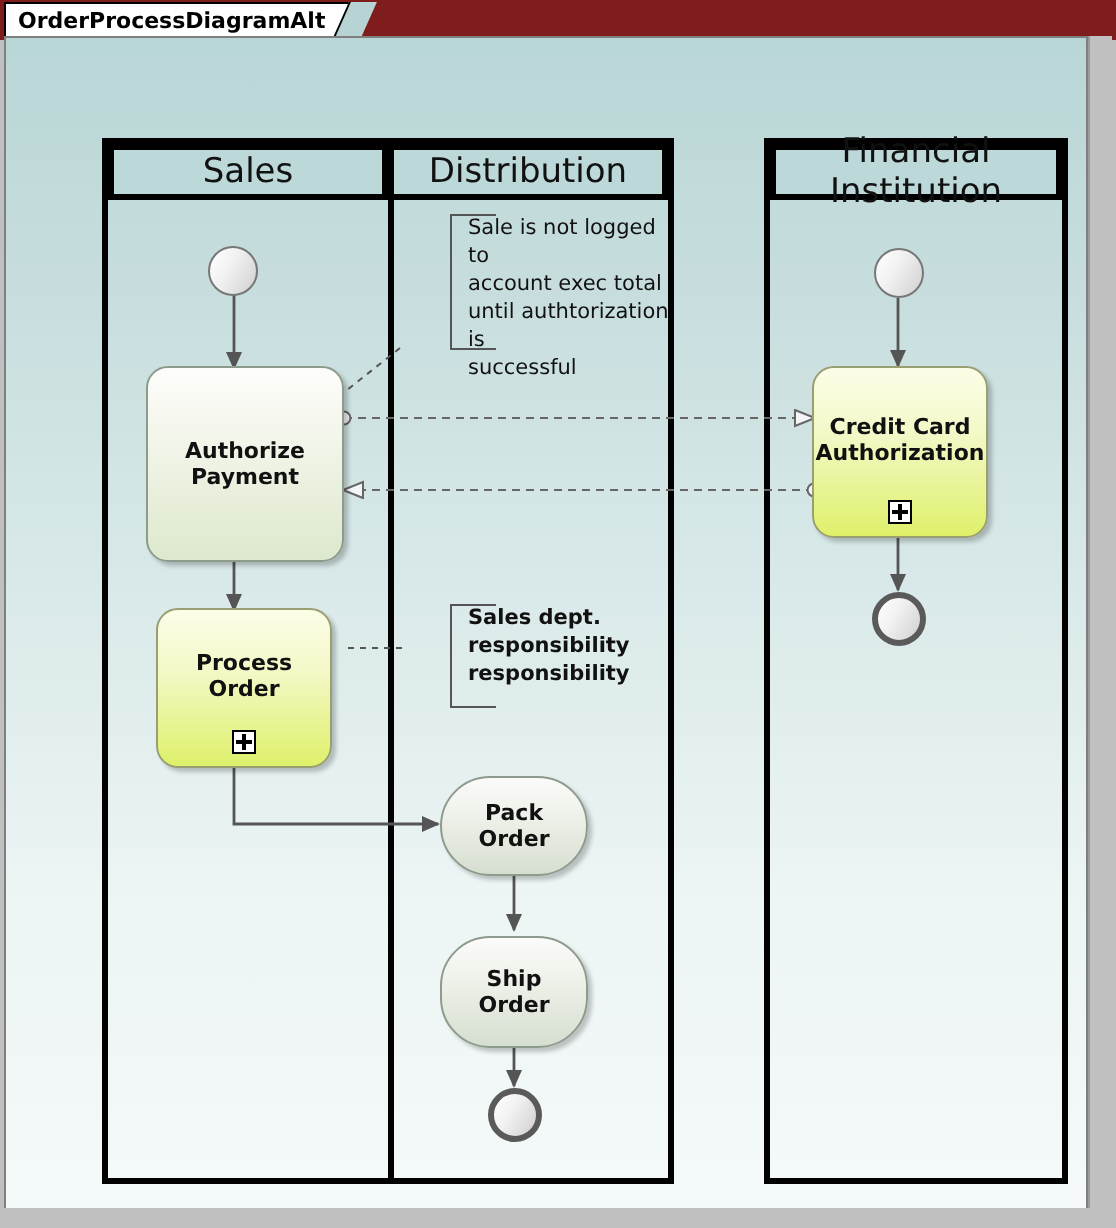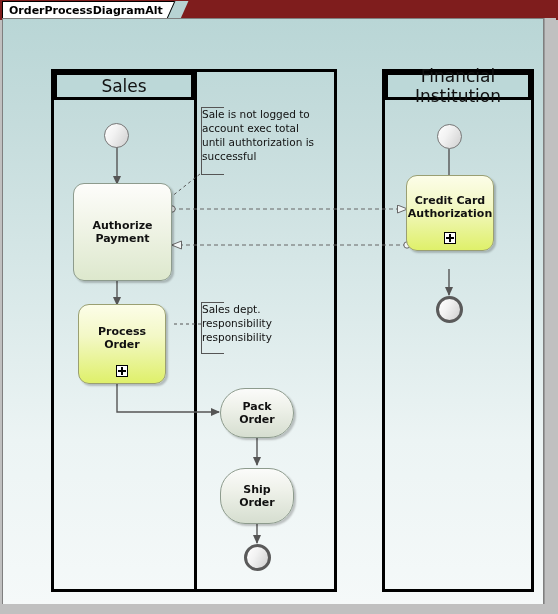--- a/index.html
+++ b/index.html
@@ -165,22 +165,23 @@
   .event.start { border: 1px solid #777; }
   .event.end   { border: 3px solid #5a5a5a; }
 
   
   .annotation {
     position: absolute;
     font-size: 10.5px;
     line-height: 14px;
     color: #111;
     border-left: 1px solid #555;
-    padding-left: 0;
-    box-sizing: border-box;
+    padding-left: 8px;
+    box-sizing: border-box;
+    margin-left: 24px;
   }
   .annotation::before,
   .annotation::after {
     content: "";
     position: absolute;
     left: 0;
     width: 22px;
     height: 1px;
     background: #555;
   }
@@ -207,20 +208,23 @@
     </div>
   </div>
 
   <div id="canvas-frame">
     <div id="canvas">
 
       <div class="pool" style="left:48px; top:50px; width:286px; height:523px;"></div>
 
       <div class="lane-header" style="left:51px; top:53px; width:140px; height:28px;">
         <span>Sales</span>
+      </div>
+      <div class="lane-header" style="left:191px; top:53px; width:140px; height:28px;">
+        <span>Distribution</span>
       </div>
       <div class="lane-divider" style="left:191px; top:53px; height:517px;"></div>
 
       <div class="pool" style="left:379px; top:50px; width:152px; height:523px;"></div>
       <div class="lane-header" style="left:382px; top:53px; width:146px; height:28px;">
         <span>Financial Institution</span>
       </div>
 
       <svg class="overlay" viewBox="0 0 540 586">
         <defs>
@@ -277,34 +281,34 @@
       <div class="task grey" style="left:217px; top:369px; width:74px; height:50px;">
         <span class="label">Pack</span>
         <span class="label">Order</span>
       </div>
 
       <div class="task grey" style="left:217px; top:449px; width:74px; height:56px;">
         <span class="label">Ship</span>
         <span class="label">Order</span>
       </div>
 
-      <div class="task yellow" style="left:403px; top:156px; width:88px; height:76px;">
+      <div class="task yellow" style="left:403px; top:164px; width:88px; height:86px;">
         <span class="label" style="margin-top:-12px;">Credit Card</span>
         <span class="label">Authorization</span>
         <span class="sub-marker"></span>
       </div>
 
       <div class="annotation" style="left:198px; top:88px; width:116px; height:68px;">
         <div>Sale is not logged to</div>
         <div>account exec total</div>
         <div>until authtorization is</div>
         <div>successful</div>
       </div>
 
-      <div class="annotation" style="left:198px; top:283px; width:98px; height:52px;">
+      <div class="annotation" style="left:198px; top:283px; width:98px; height:52px;font-weight:bold;">
         <div>Sales dept.</div>
         <div>responsibility</div>
         <div>responsibility</div>
       </div>
 
     </div>
   </div>
 
   <div id="right-gutter"></div>
   <div id="bottom-gutter"></div>

